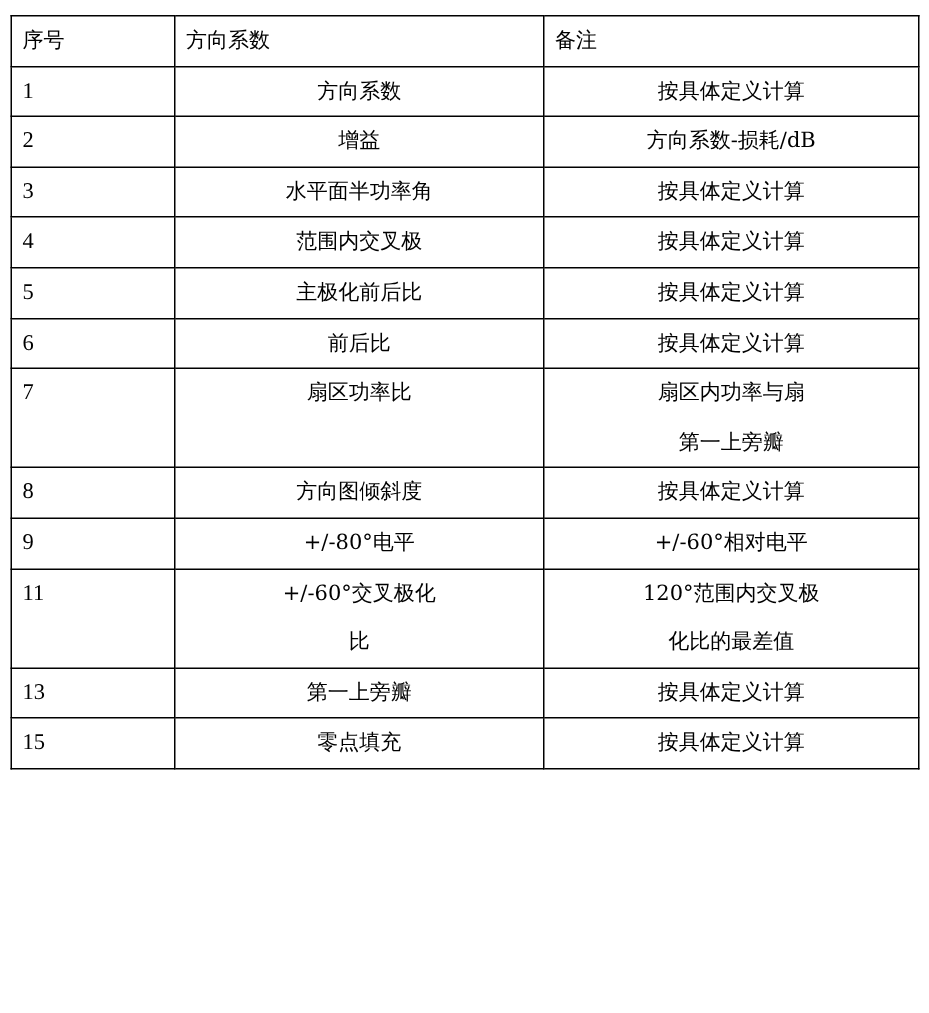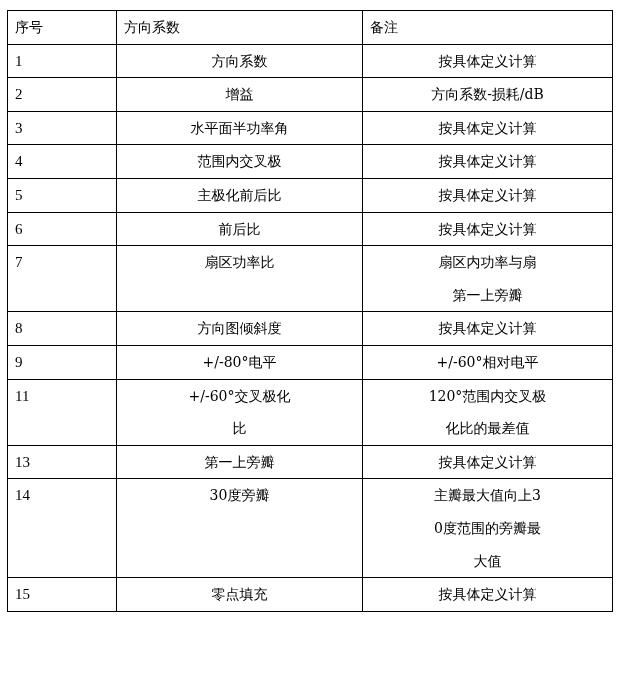--- a/index.html
+++ b/index.html
@@ -119,31 +119,20 @@
       <tr>
         <td class="c1 num">13</td>
         <td class="c2">
           <span class="line">第一上旁瓣</span>
         </td>
         <td>
           <span class="line">按具体定义计算</span>
         </td>
       </tr>
       <tr>
-        <td class="c1 num">14</td>
-        <td class="c2">
-          <span class="line">30度旁瓣</span>
-        </td>
-        <td>
-          <span class="line">主瓣最大值向上3</span>
-          <span class="line">0度范围的旁瓣最</span>
-          <span class="line">大值</span>
-        </td>
-      </tr>
-      <tr>
         <td class="c1 num">15</td>
         <td class="c2">
           <span class="line">零点填充</span>
         </td>
         <td>
           <span class="line">按具体定义计算</span>
         </td>
       </tr>
     </tbody>
 </table>

